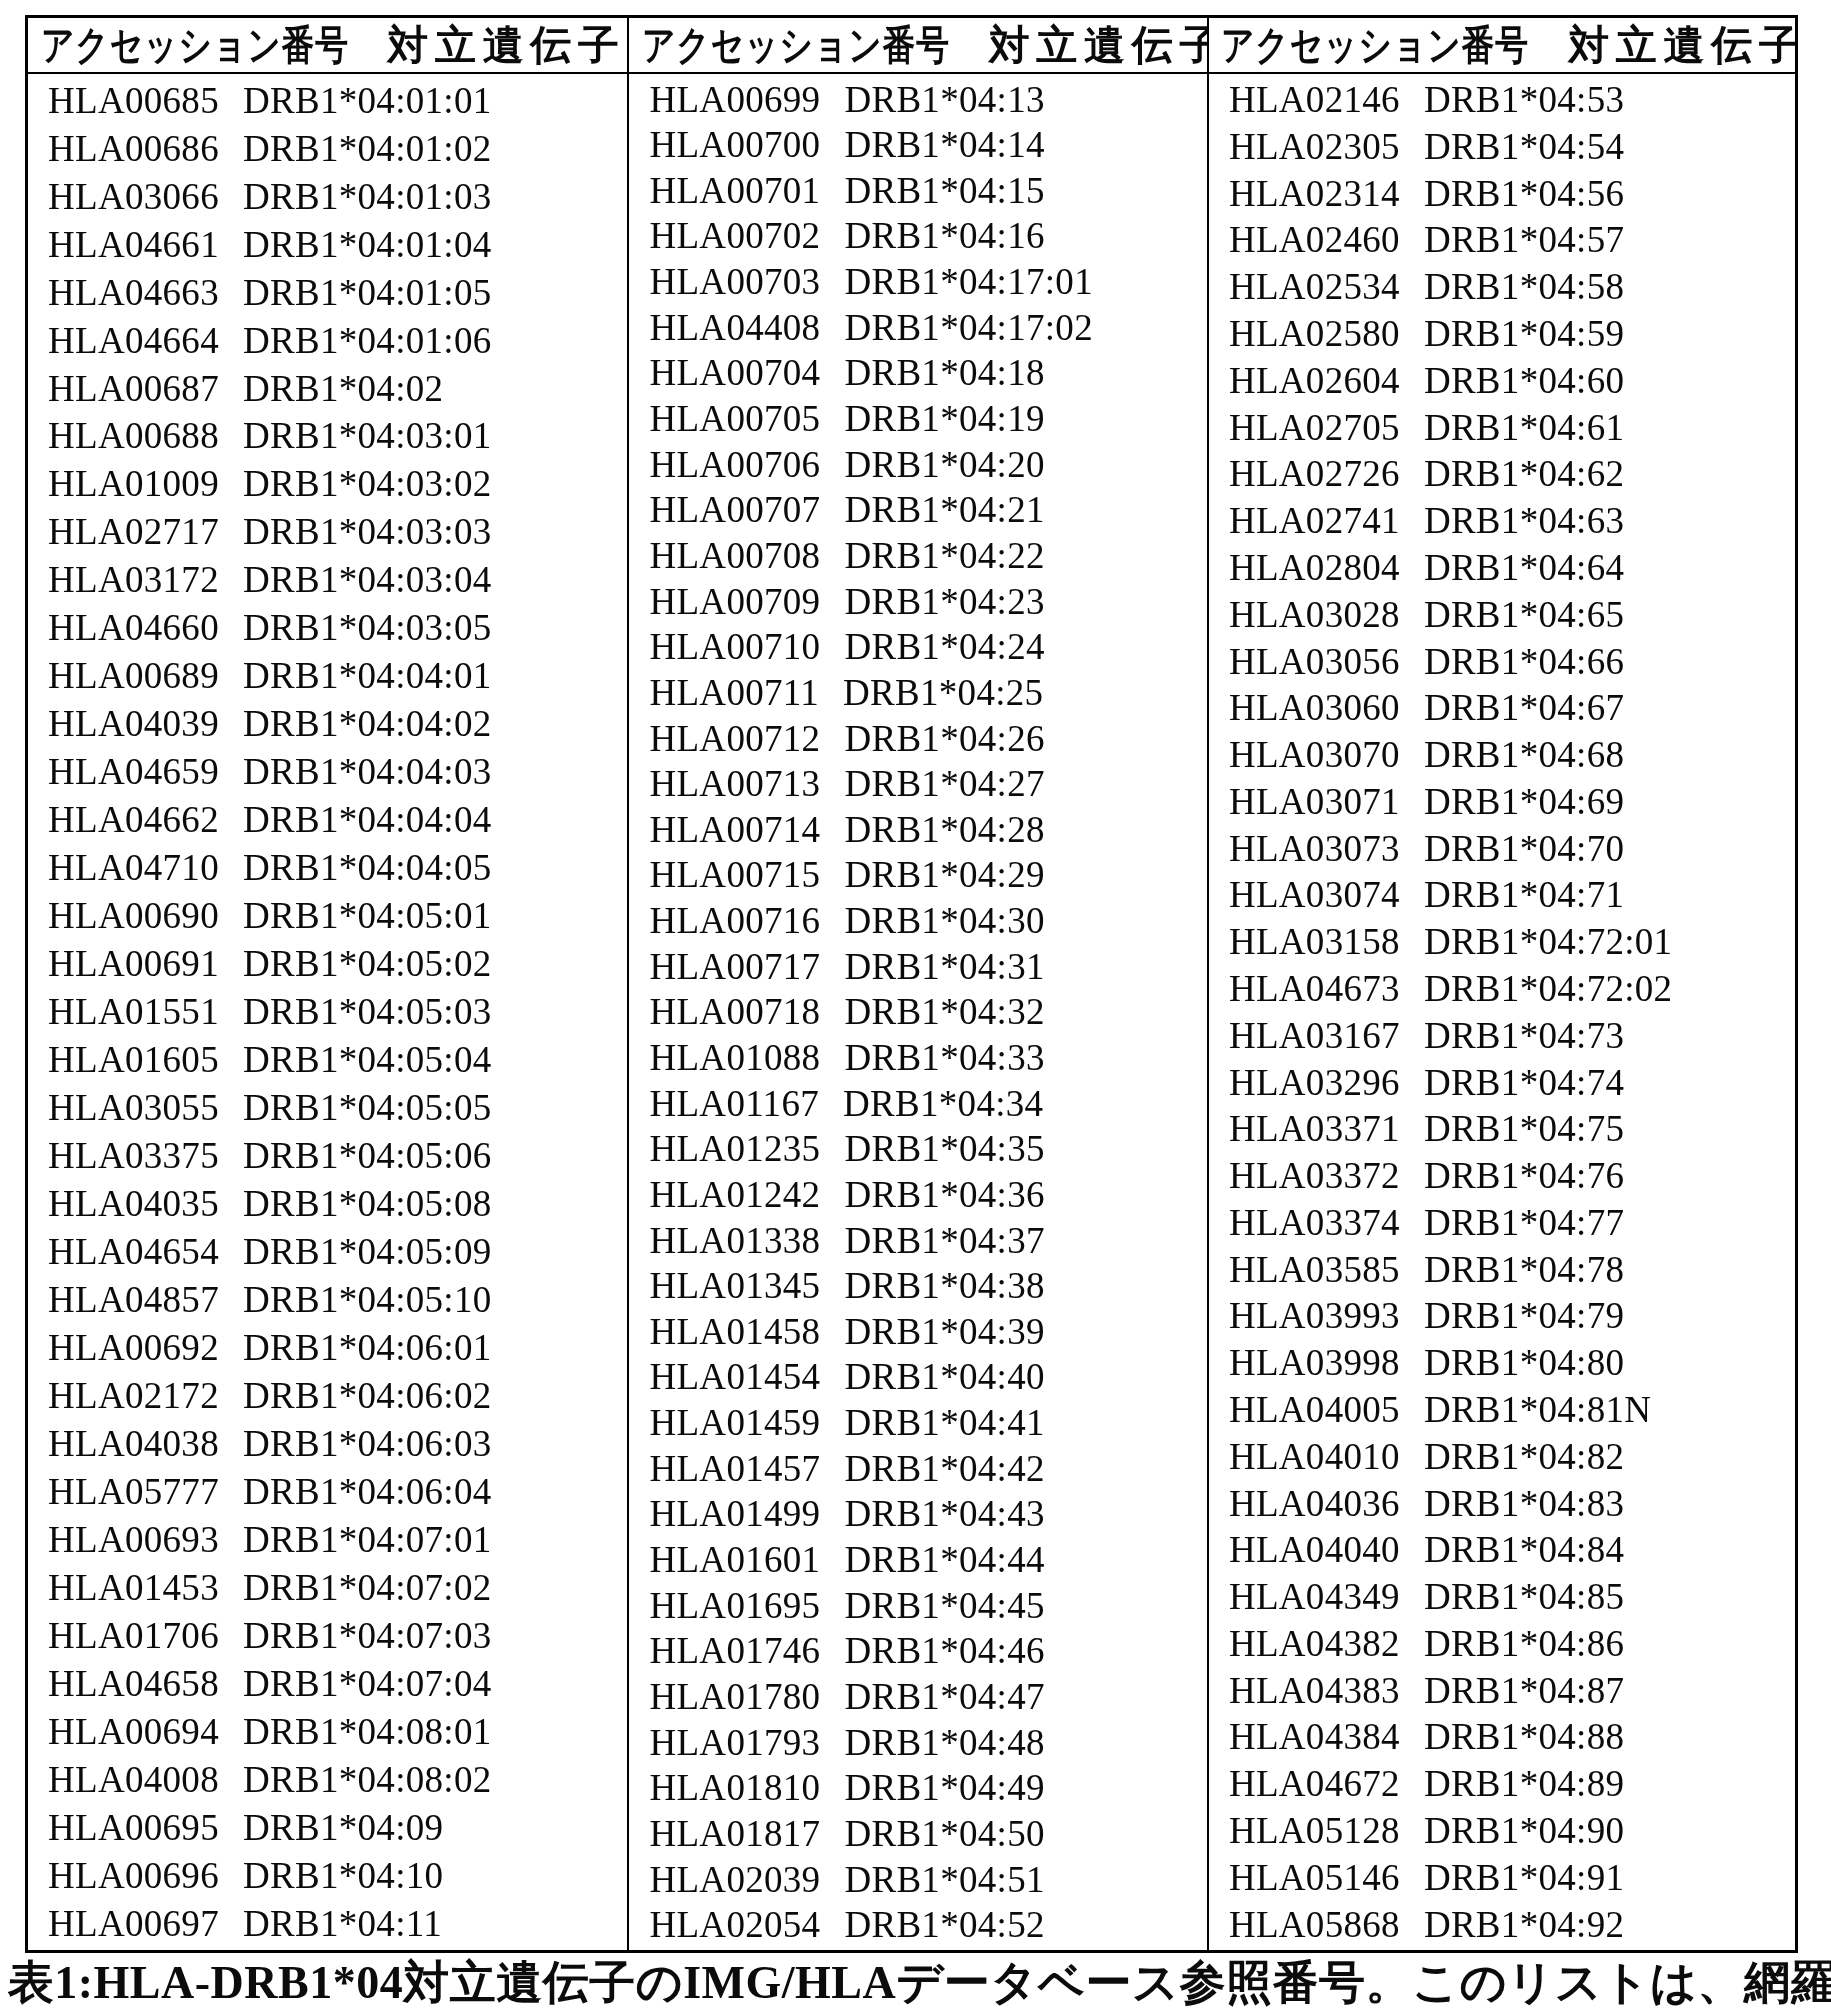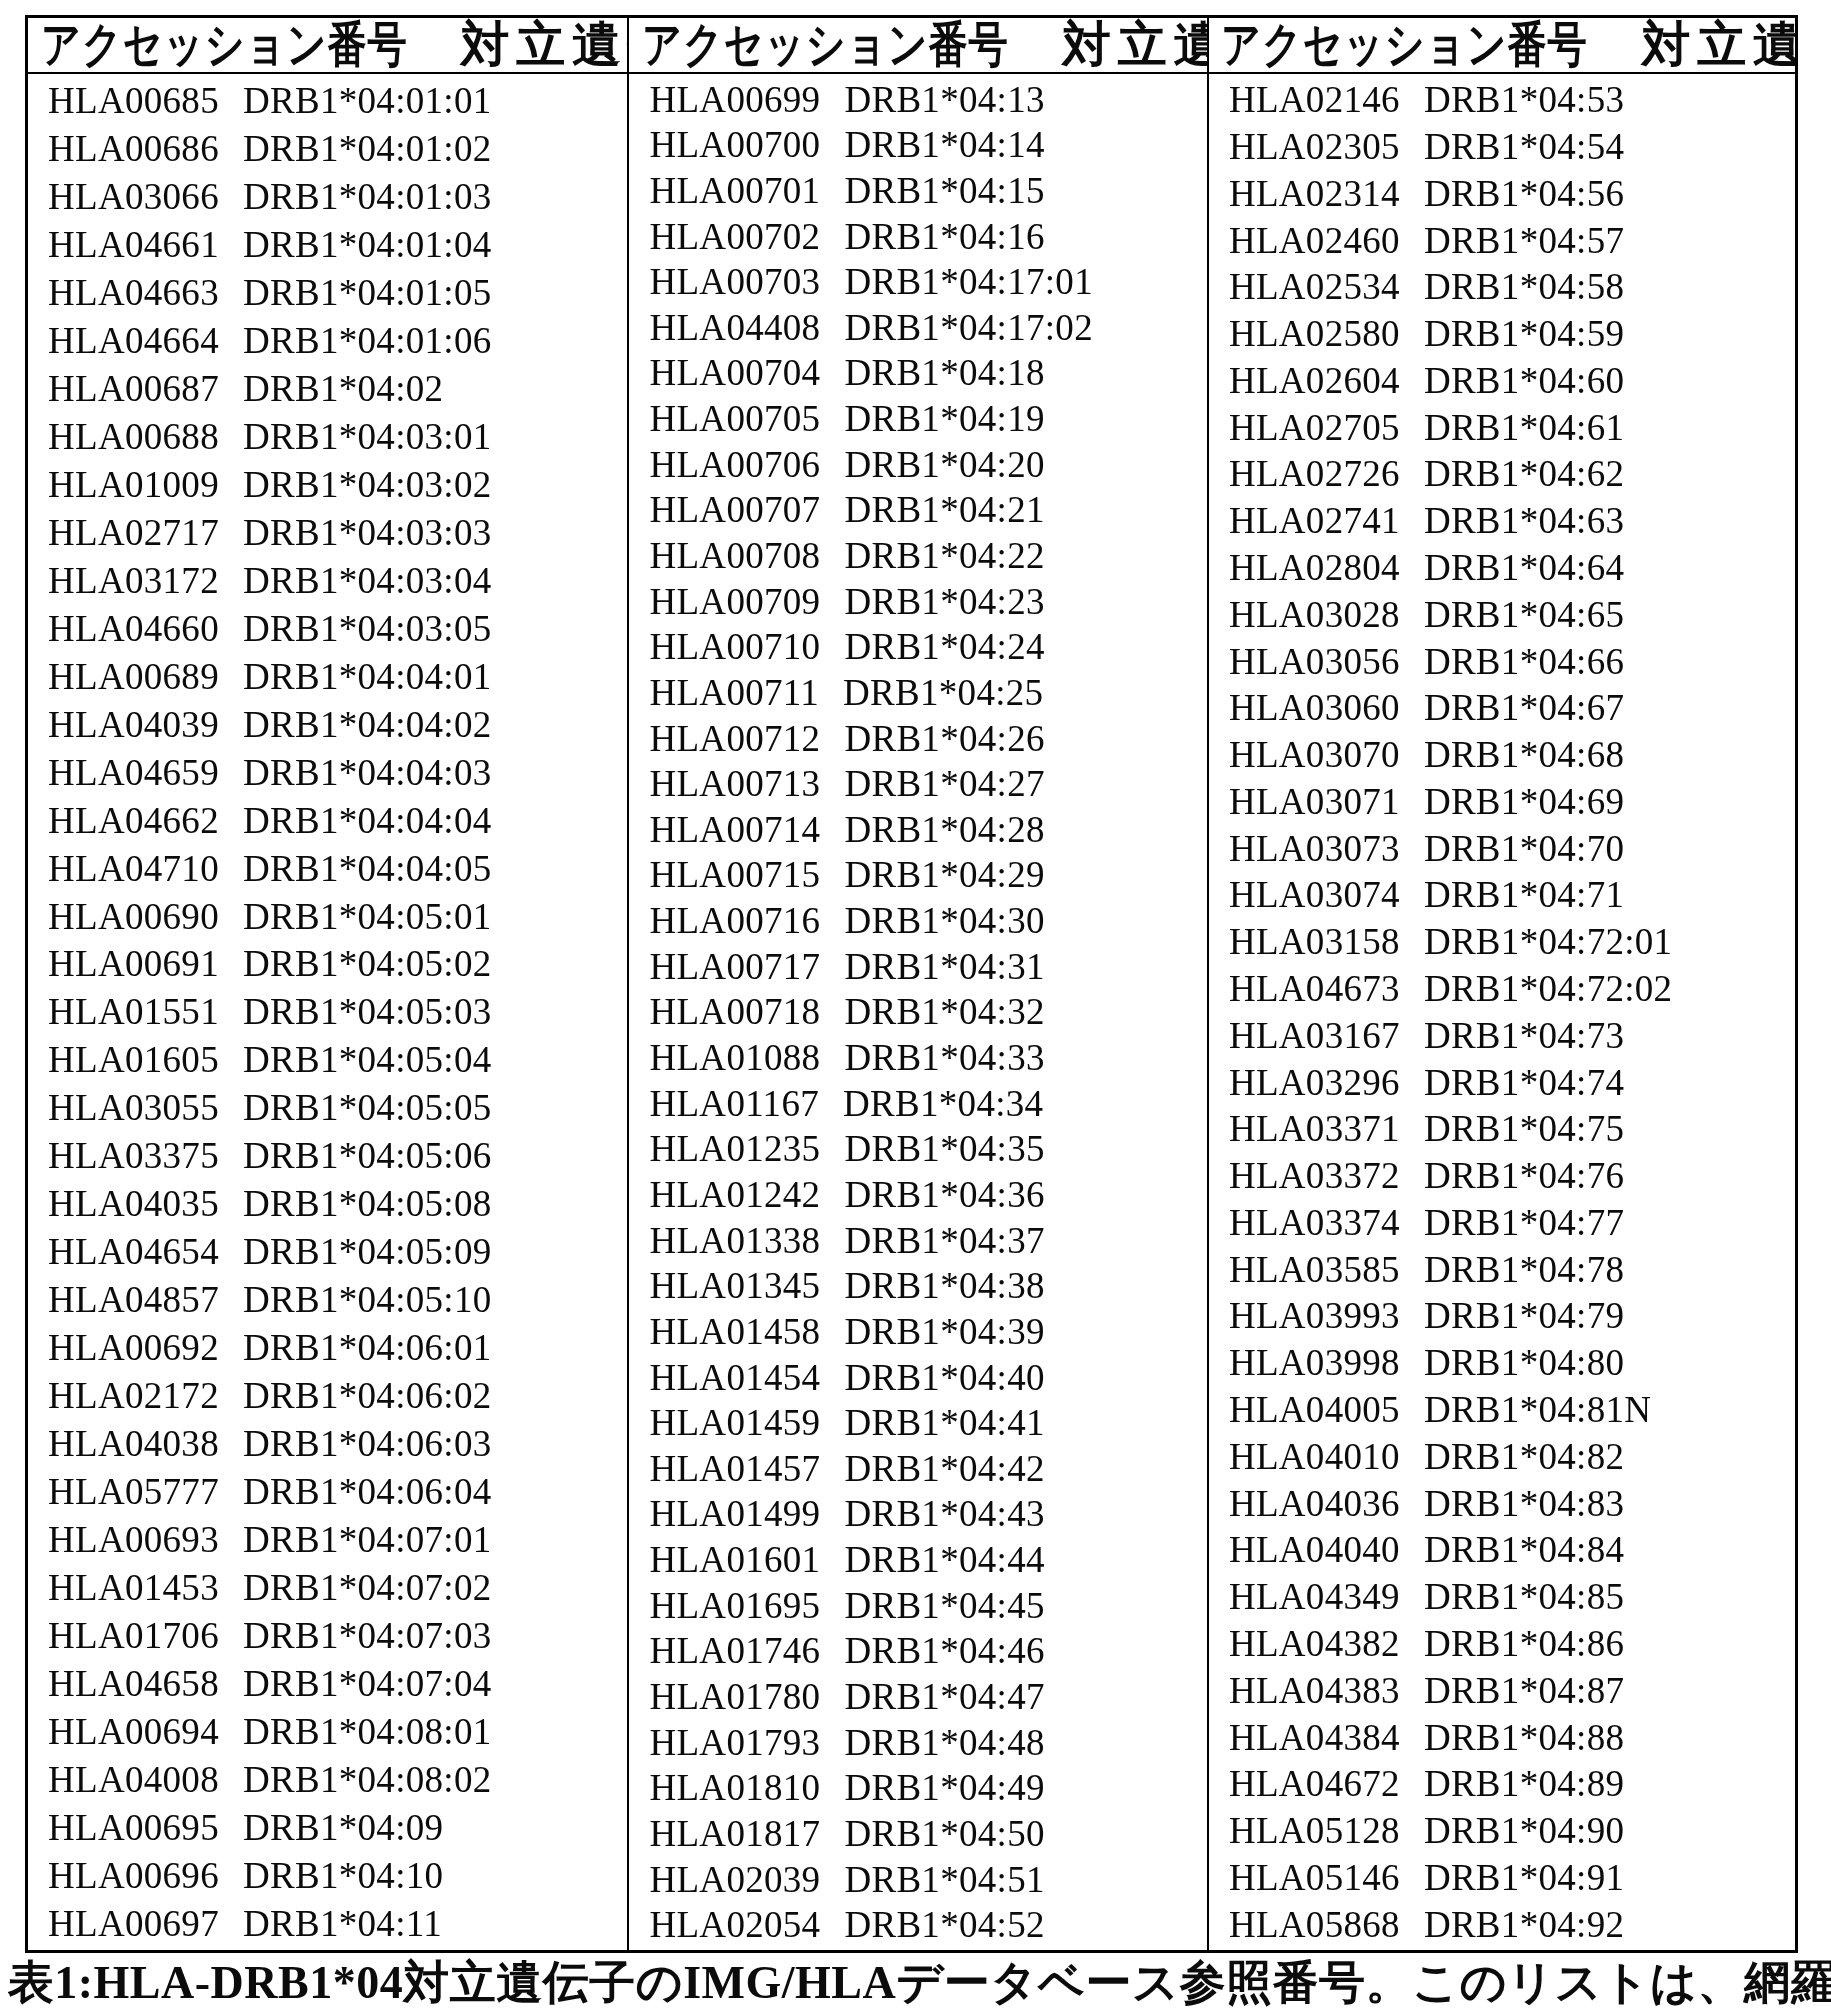--- a/index.html
+++ b/index.html
@@ -41,39 +41,40 @@
   .col:nth-child(2) { flex: 605 1 0; }
   .col:nth-child(3) { flex: 614 1 0; }
   .col-header {
     height: 54px;
     flex: 0 0 54px;
     border-bottom: 2.9px solid #000;
     display: flex;
     align-items: center;
     padding-left: 12.5px;
     white-space: nowrap;
-    font-size: 49px;
+    font-size: 41px;
     font-weight: 600;
   }
   .h-acc {
     display: inline-block;
     transform: scaleX(0.80);
     transform-origin: left center;
     letter-spacing: 1px;
   }
   .h-allele {
     margin-left: -38px;
     letter-spacing: 6.7px;
     text-align: center;
   }
   .rows {
     flex: 1 1 auto;
     display: flex;
     flex-direction: column;
     padding: 1.9px 0 2.9px 0;
+    justify-content: flex-end;
   }
   .row {
     flex: 1 1 0;
     display: flex;
     align-items: center;
     padding-left: 20px;
     font-size: 37px;
     white-space: nowrap;
     letter-spacing: 0.3px;
   }

